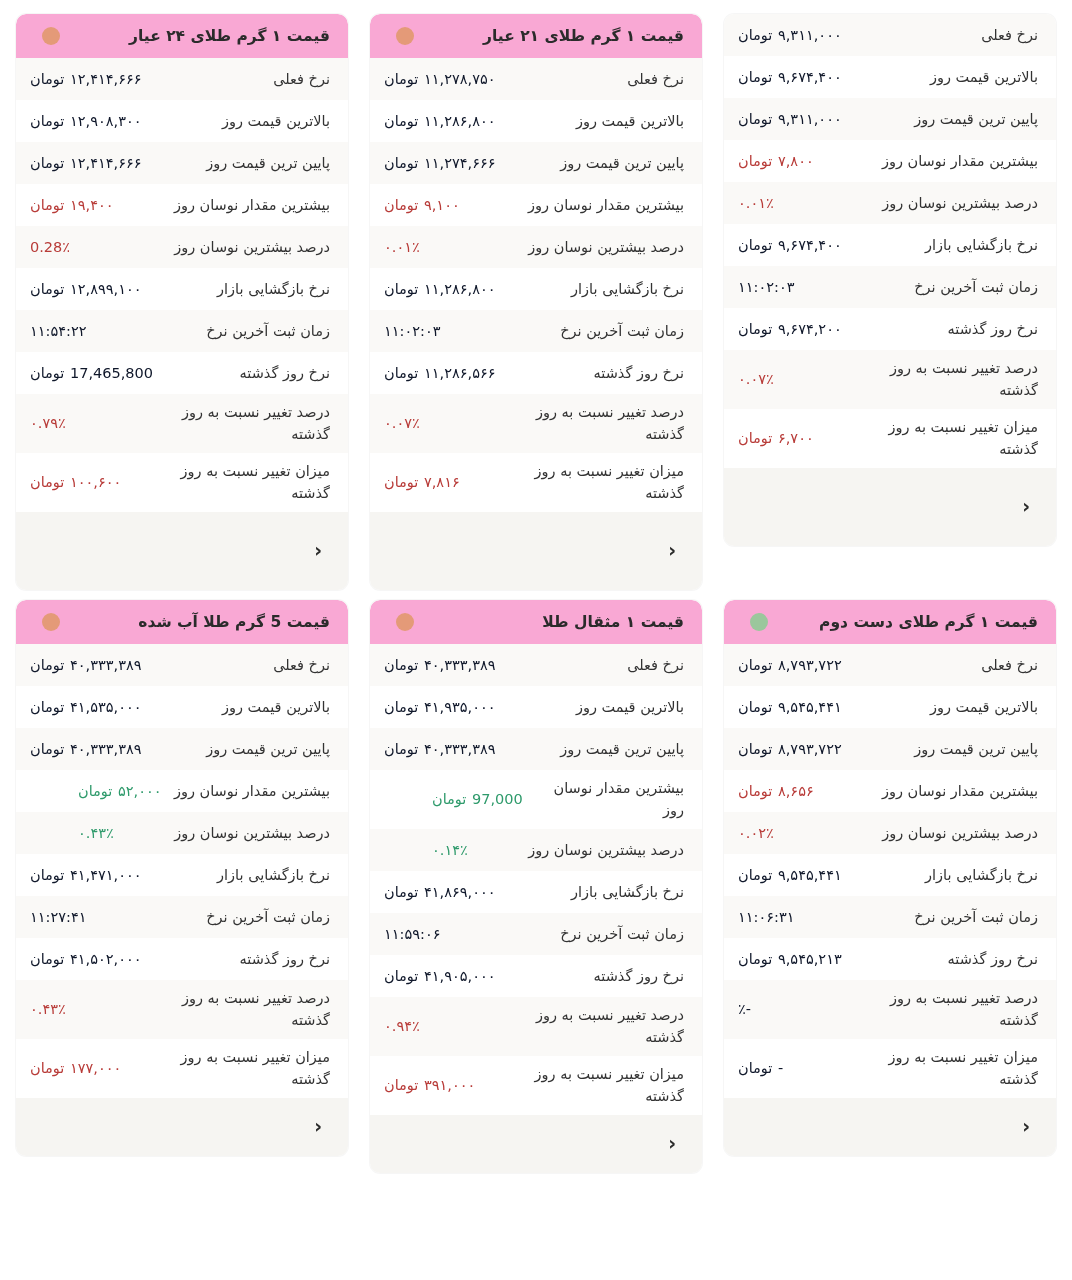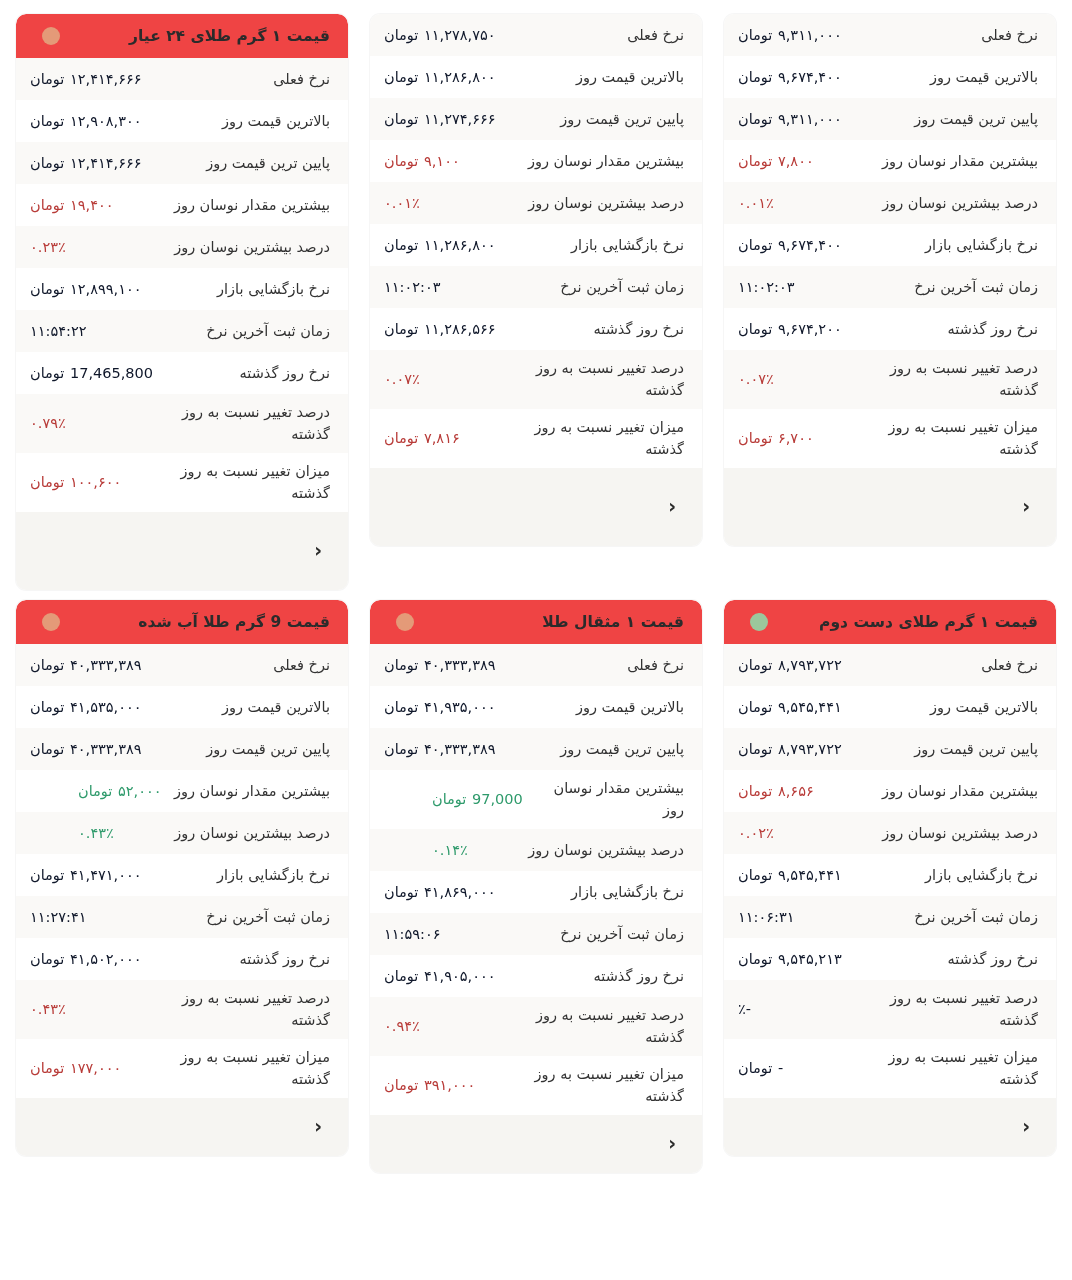--- a/index.html
+++ b/index.html
@@ -19,21 +19,21 @@
     width: 1072px;
   }
   .card {
     background: #ffffff;
     border-radius: 10px;
     overflow: hidden;
     box-shadow: 0 0 0 1px rgba(0,0,0,0.035);
     align-self: start;
   }
   .card-header {
-    background: #ef4444;
+    background: #f9a8d4;
     border-radius: 10px 10px 0 0;
     height: 44px;
     display: flex;
     align-items: center;
     justify-content: space-between;
     padding: 0 18px 0 26px;
   }
   .card-title {
     font-size: 15.5px;
     font-weight: 700;
@@ -146,20 +146,24 @@
         <div class="row plain">
           <span class="row-label">میزان تغییر نسبت به روز گذشته</span>
           <span class="row-value v-red">۶,۷۰۰ تومان</span>
         </div>
       </div>
       <div class="card-footer footer-tall">
         <span class="chevron">‹</span>
       </div>
     </div>
     <div class="card">
+      <div class="card-header">
+        <span class="card-title">قیمت ۱ گرم طلای ۲۱ عیار</span>
+        <span class="status-dot dot-orange"></span>
+      </div>
       <div class="rows">
         <div class="row alt">
           <span class="row-label">نرخ فعلی</span>
           <span class="row-value">۱۱,۲۷۸,۷۵۰ تومان</span>
         </div>
         <div class="row plain">
           <span class="row-label">بالاترین قیمت روز</span>
           <span class="row-value">۱۱,۲۸۶,۸۰۰ تومان</span>
         </div>
         <div class="row alt">
@@ -216,21 +220,21 @@
         <div class="row alt">
           <span class="row-label">پایین ترین قیمت روز</span>
           <span class="row-value">۱۲,۴۱۴,۶۶۶ تومان</span>
         </div>
         <div class="row plain">
           <span class="row-label">بیشترین مقدار نوسان روز</span>
           <span class="row-value v-red">۱۹,۴۰۰ تومان</span>
         </div>
         <div class="row alt">
           <span class="row-label">درصد بیشترین نوسان روز</span>
-          <span class="row-value v-red">۰.۲۳٪</span>
+          <span class="row-value v-red">0.28٪</span>
         </div>
         <div class="row plain">
           <span class="row-label">نرخ بازگشایی بازار</span>
           <span class="row-value">۱۲,۸۹۹,۱۰۰ تومان</span>
         </div>
         <div class="row alt">
           <span class="row-label">زمان ثبت آخرین نرخ</span>
           <span class="row-value">۱۱:۵۴:۲۲</span>
         </div>
         <div class="row plain">
@@ -347,21 +351,21 @@
           <span class="row-label">میزان تغییر نسبت به روز گذشته</span>
           <span class="row-value v-red">۳۹۱,۰۰۰ تومان</span>
         </div>
       </div>
       <div class="card-footer">
         <span class="chevron">‹</span>
       </div>
     </div>
     <div class="card">
       <div class="card-header">
-        <span class="card-title">قیمت 9 گرم طلا آب شده</span>
+        <span class="card-title">قیمت 5 گرم طلا آب شده</span>
         <span class="status-dot dot-orange"></span>
       </div>
       <div class="rows">
         <div class="row alt">
           <span class="row-label">نرخ فعلی</span>
           <span class="row-value">۴۰,۳۳۳,۳۸۹ تومان</span>
         </div>
         <div class="row plain">
           <span class="row-label">بالاترین قیمت روز</span>
           <span class="row-value">۴۱,۵۳۵,۰۰۰ تومان</span>

